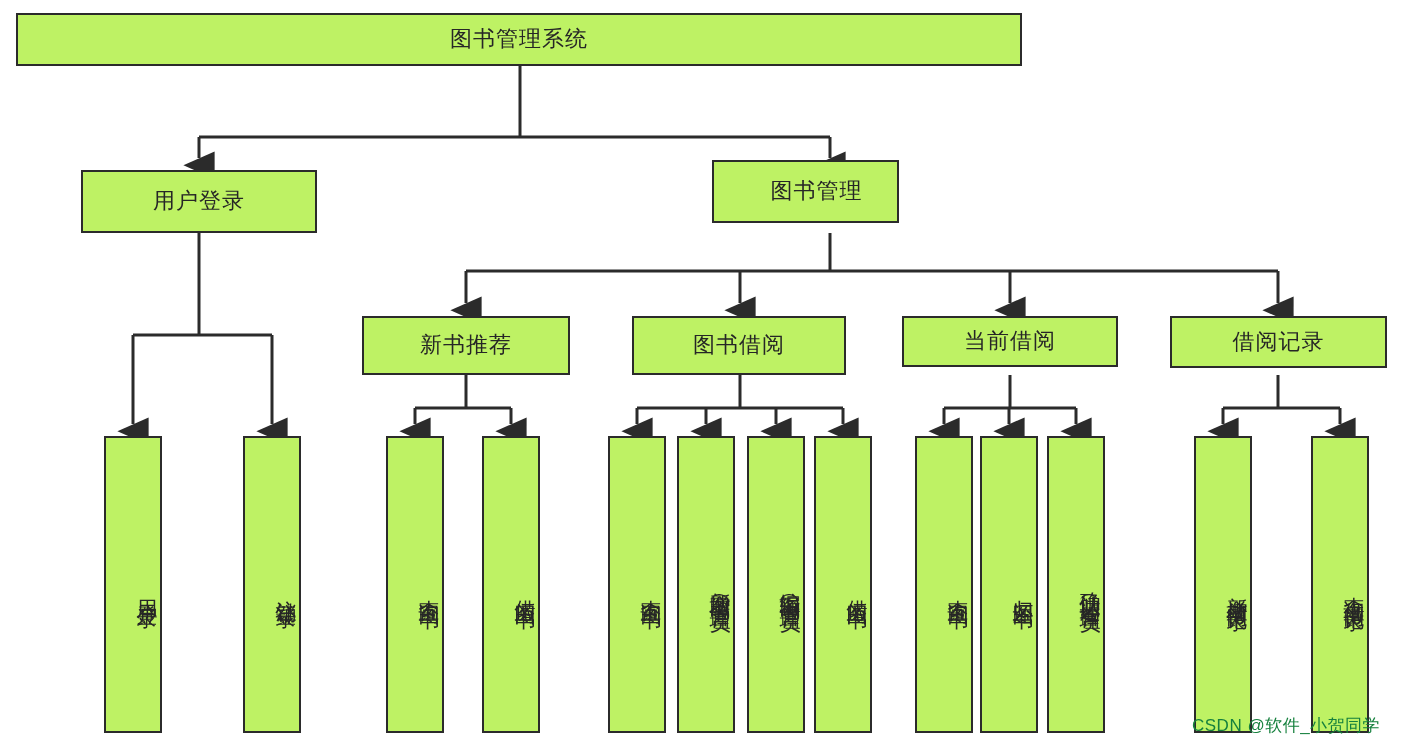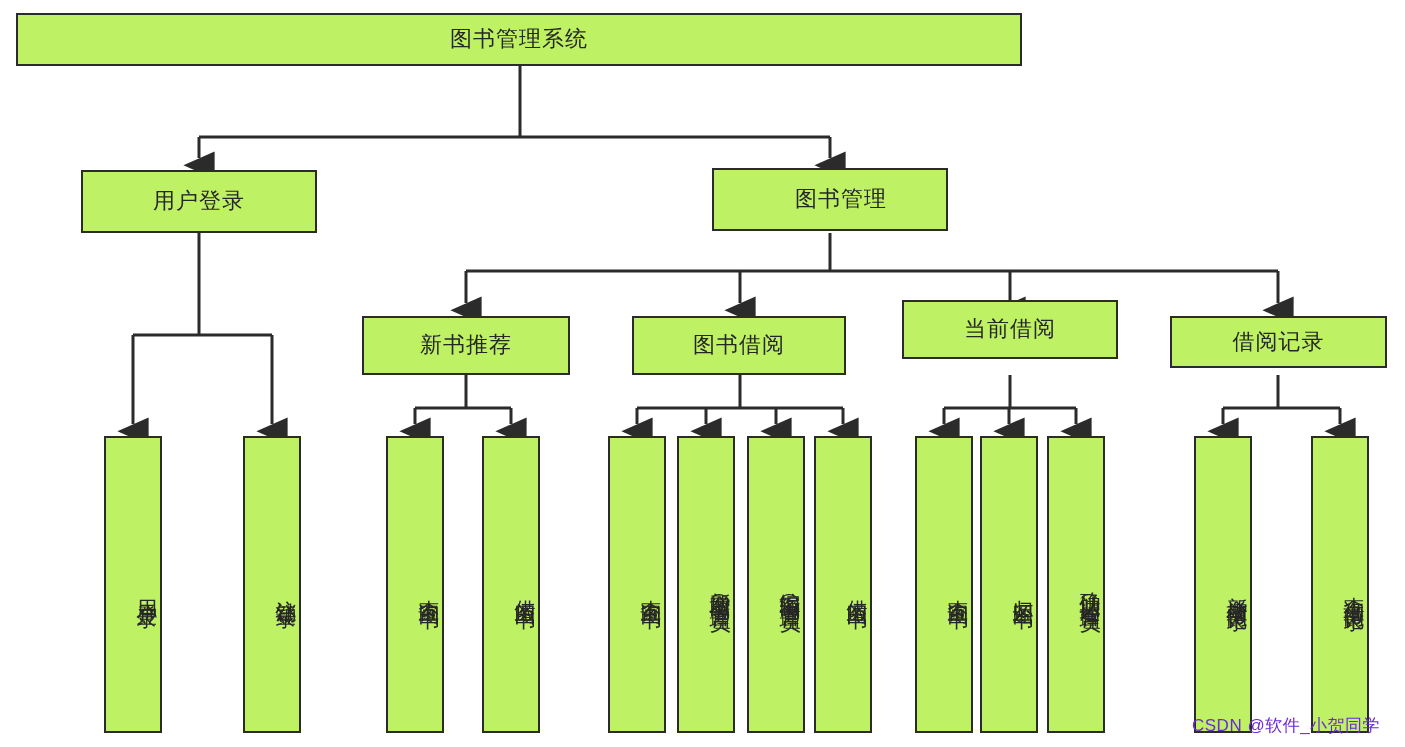--- a/index.html
+++ b/index.html
@@ -53,21 +53,21 @@
     align-items: flex-start;
     justify-content: center;
   }
   .node .label {
     display: block;
     white-space: pre-wrap;
   }
   .watermark {
     position: absolute;
     font-size: 17px;
-    color: #6d28d9;
+    color: #15803d;
     white-space: nowrap;
     letter-spacing: 0.5px;
   }
 </style>
 </head>
 <body>
 
 <div id="canvas">
 
   <svg class="wires" viewBox="0 0 1405 747" xmlns="http://www.w3.org/2000/svg">
@@ -121,31 +121,31 @@
     </g>
   </svg>
 
   <div class="node root horizontal" style="left:16px; top:13px; width:1006px; height:53px;">
     <span class="label">图书管理系统</span>
   </div>
 
   <div class="node horizontal" style="left:81px; top:170px; width:236px; height:63px;">
     <span class="label">用户登录</span>
   </div>
-  <div class="node horizontal" style="left:712px; top:168px; width:236px; height:63px;padding-left:22px;">
+  <div class="node horizontal" style="left:712px; top:160px; width:187px; height:63px;padding-left:22px;">
     <span class="label">图书管理</span>
   </div>
 
   <div class="node horizontal" style="left:362px; top:316px; width:208px; height:59px;">
     <span class="label">新书推荐</span>
   </div>
   <div class="node horizontal" style="left:632px; top:316px; width:214px; height:59px;">
     <span class="label">图书借阅</span>
   </div>
-  <div class="node horizontal" style="left:902px; top:300px; width:216px; height:59px;justify-content:center;">
+  <div class="node horizontal" style="left:902px; top:316px; width:216px; height:51px;justify-content:center;">
     <span class="label">当前借阅</span>
   </div>
   <div class="node horizontal" style="left:1170px; top:316px; width:217px; height:52px;">
     <span class="label">借阅记录</span>
   </div>
 
   <div class="node vertical" style="left:104px; top:436px; width:58px; height:297px;">
     <span class="label">用户登录</span>
   </div>
   <div class="node vertical" style="left:243px; top:436px; width:58px; height:297px;">

